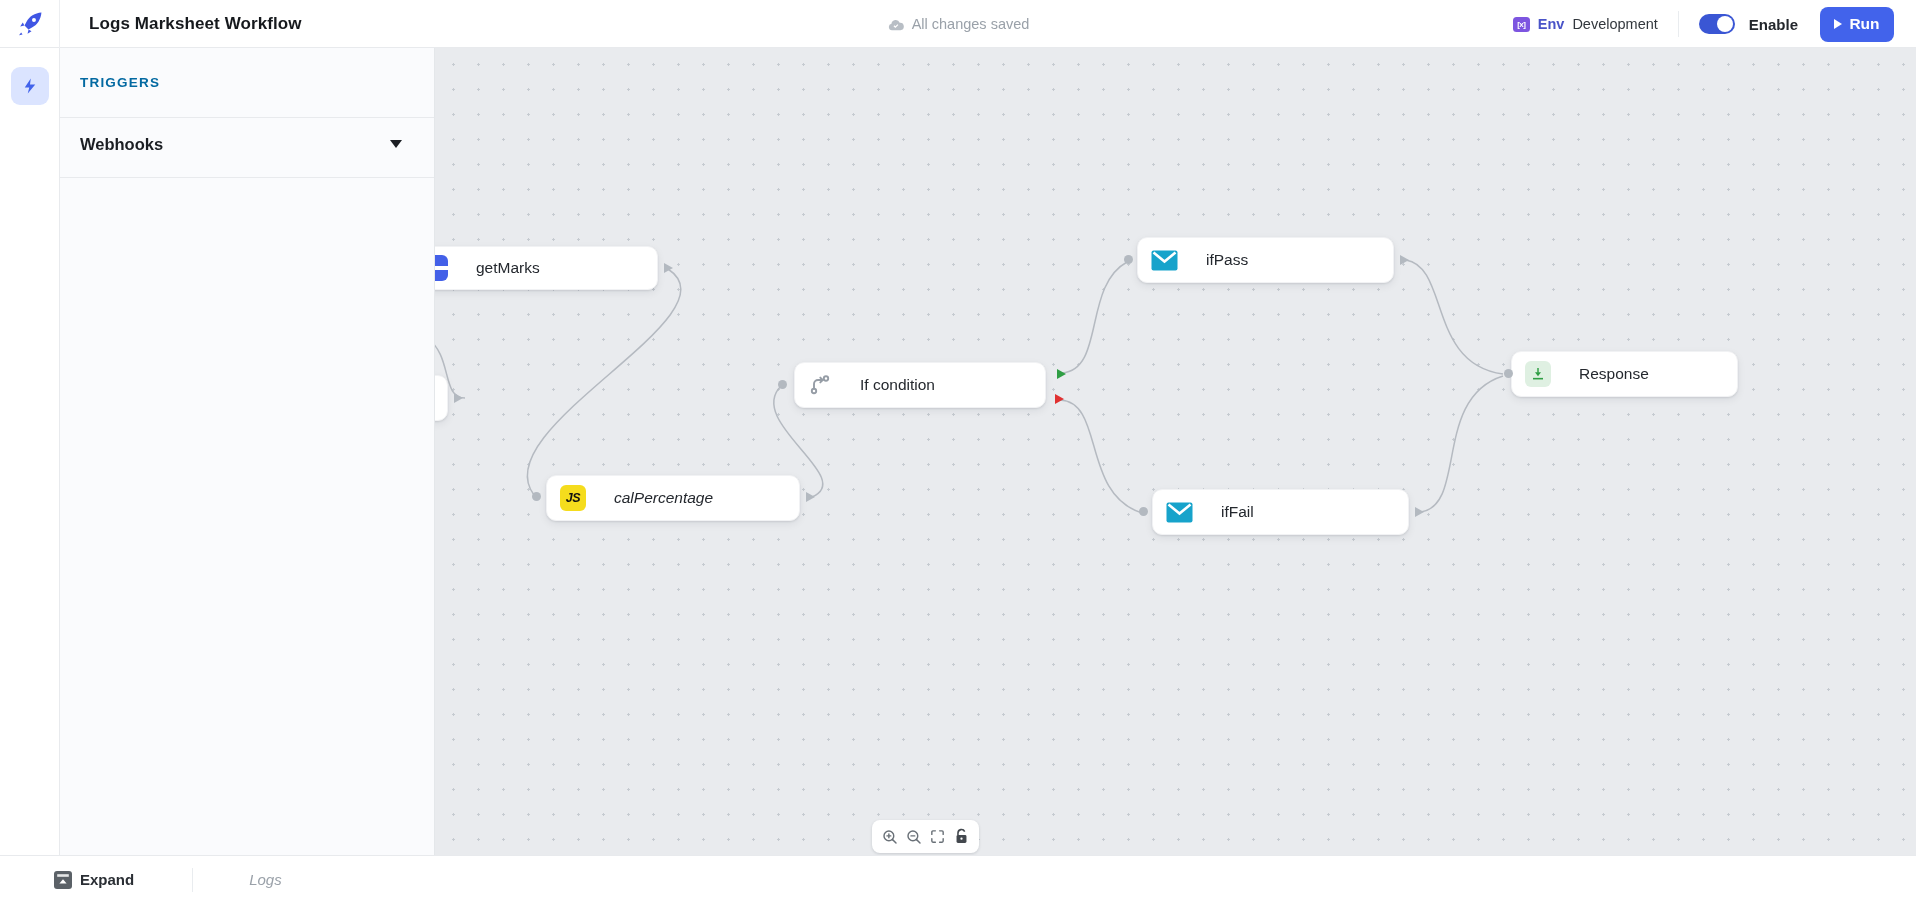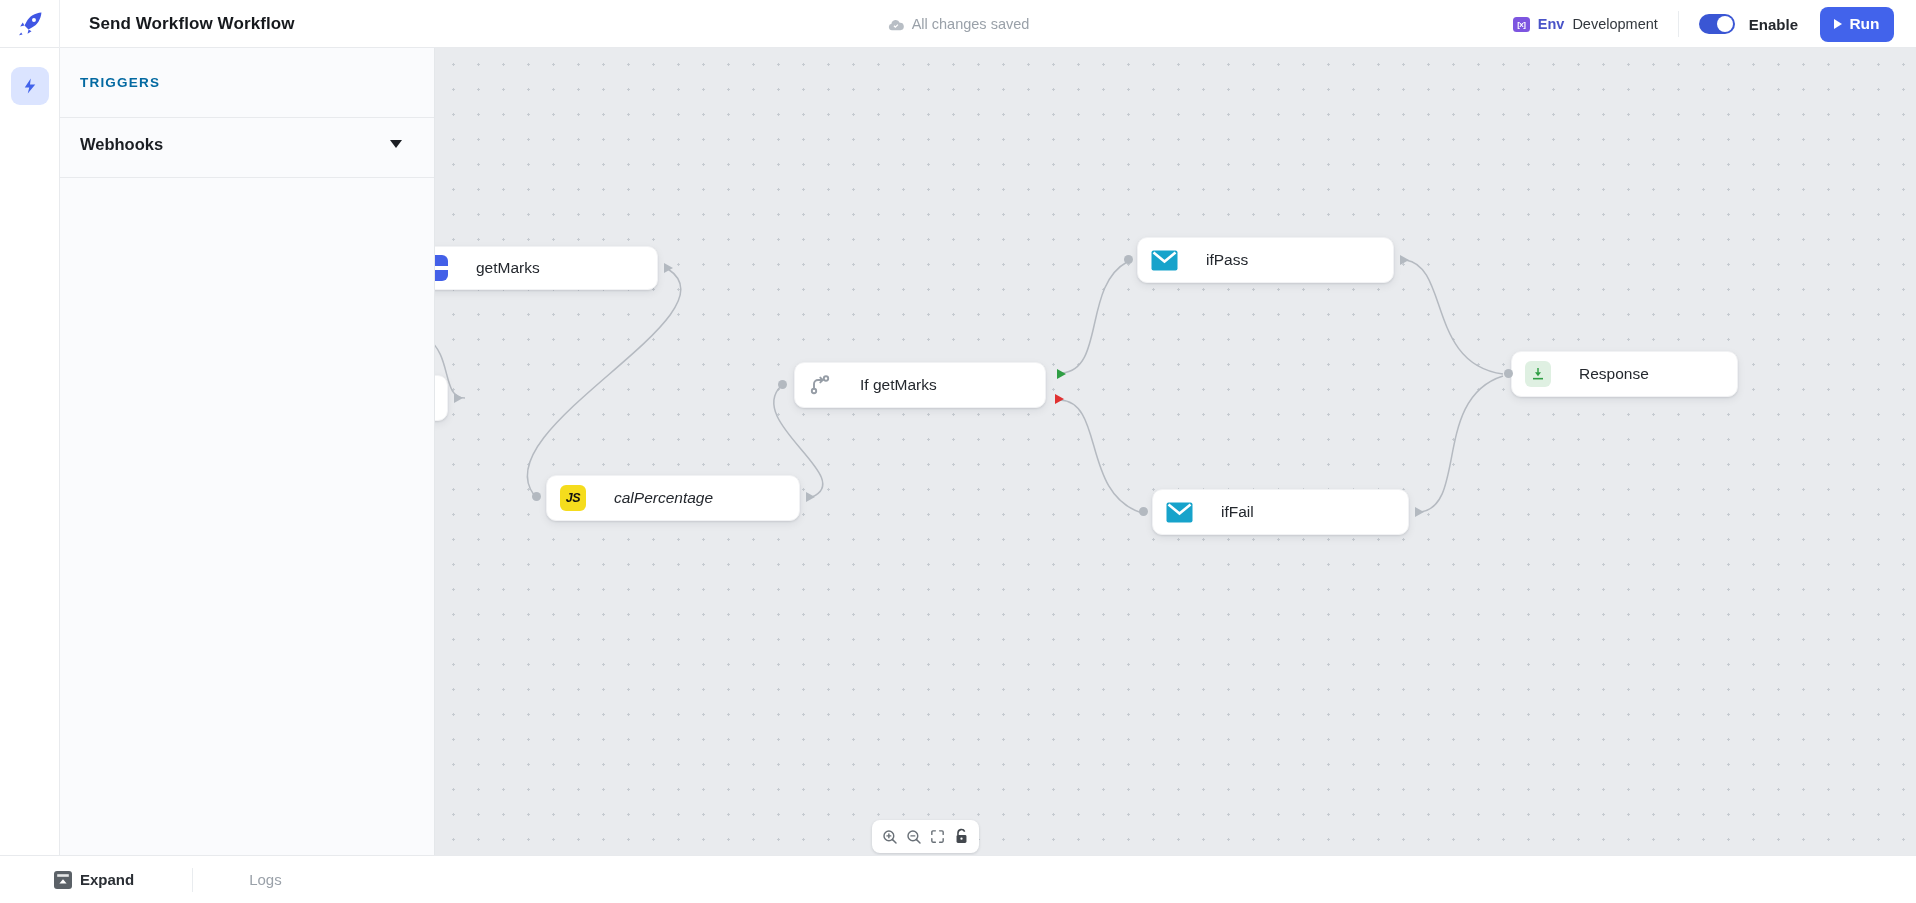--- a/index.html
+++ b/index.html
@@ -85,37 +85,37 @@
               background:none; border:none; cursor:pointer; }
 
   
   .footer { position:absolute; left:0; bottom:0; width:1916px; height:48px; background:#fff;
             border-top:1px solid #e8eaed; display:flex; align-items:center; z-index:30; }
   .expand-btn { display:flex; align-items:center; gap:8px; margin-left:54px; background:none; border:none;
                 cursor:pointer; font-family:"Liberation Sans",sans-serif; }
   .expand-btn span { font-size:15px; font-weight:600; color:#2a2e34; }
   .footer .v-divider { height:24px; margin:0 0 0 58px; }
   .logs-btn { margin-left:56px; background:none; border:none; cursor:pointer;
-              font-family:"Liberation Sans",sans-serif; font-size:15px; font-weight:500; color:#9aa1a9; }
+              font-family:"Liberation Sans",sans-serif; font-size:15px; font-weight:500; color:#9aa1a9;font-style:italic; }
 </style>
 </head>
 <body>
 
 <div id="stage">
 
   <div class="header">
     <div class="logo-box">
       <svg width="28" height="28" viewBox="0 0 24 24">
         <path fill="#4056e4" d="M21.8 2.2c-5.6.5-10.4 3.2-12.9 8.1l-1.6 3 3.4 3.4 3-1.6c4.9-2.5 7.6-7.3 8.1-12.9z"></path>
         <circle cx="15.4" cy="8.6" r="1.7" fill="#fff"></circle>
         <path fill="#4056e4" d="M7.2 13.2l-3.6.9 2.2-3.4zM10.8 16.8l-.9 3.6 3.4-2.2z"></path>
         <path fill="#4056e4" d="M4.4 19.2l-1.8 2.4 3-.7z"></path>
       </svg>
     </div>
-    <div class="page-title">Send Workflow Workflow</div>
+    <div class="page-title">Logs Marksheet Workflow</div>
     <div class="save-status">
       <svg width="17" height="15" viewBox="0 0 24 20">
         <path fill="#b8bec5" d="M19 18H7a4.6 4.6 0 01-.7-9.1A6 6 0 0117.9 7.5 4.8 4.8 0 0119 18z"></path>
         <path d="M9.8 11.8l2 2 3.6-3.6" stroke="#fff" stroke-width="1.8" fill="none"></path>
       </svg>
       <span>All changes saved</span>
     </div>
     <div class="header-right">
       <div class="env-group">
         <div class="env-icon">[x]</div>
@@ -176,21 +176,21 @@
       <span class="node-label">calPercentage</span>
     </div>
 
     <div class="node" style="left:359px; top:314px; width:252px;">
       <svg width="24" height="24" viewBox="0 0 24 24" fill="none" stroke="#969da6" stroke-width="1.9" stroke-linecap="round">
         <circle cx="6" cy="18" r="2.2"></circle>
         <circle cx="18" cy="5.5" r="2.2"></circle>
         <path d="M6 15.5V11a4 4 0 0 1 4-4h4.5"></path>
         <path d="M12.3 4.6 14.8 7l-2.5 2.4"></path>
       </svg>
-      <span class="node-label">If getMarks</span>
+      <span class="node-label">If condition</span>
     </div>
 
     <div class="node" style="left:702px; top:189px; width:257px;">
       <svg width="27" height="23" viewBox="0 0 27 23">
         <rect x="0.5" y="1.5" width="26" height="20" rx="2" fill="#17a3cb"></rect>
         <path d="M2.5 3.5 13.5 12.5 24.5 3.5" stroke="#fff" stroke-width="2.6" fill="none"></path>
       </svg>
       <span class="node-label">ifPass</span>
     </div>
 

